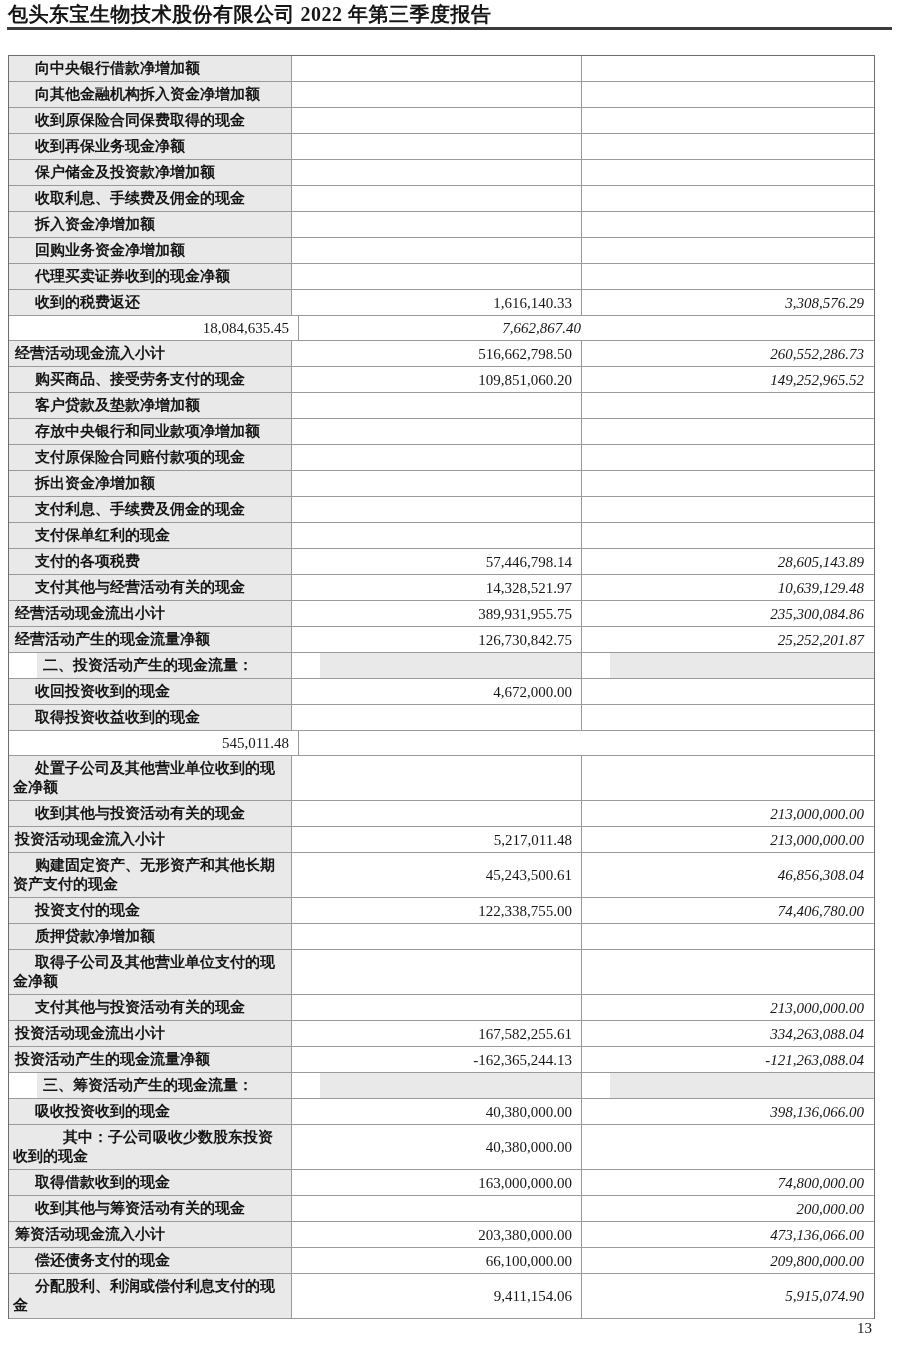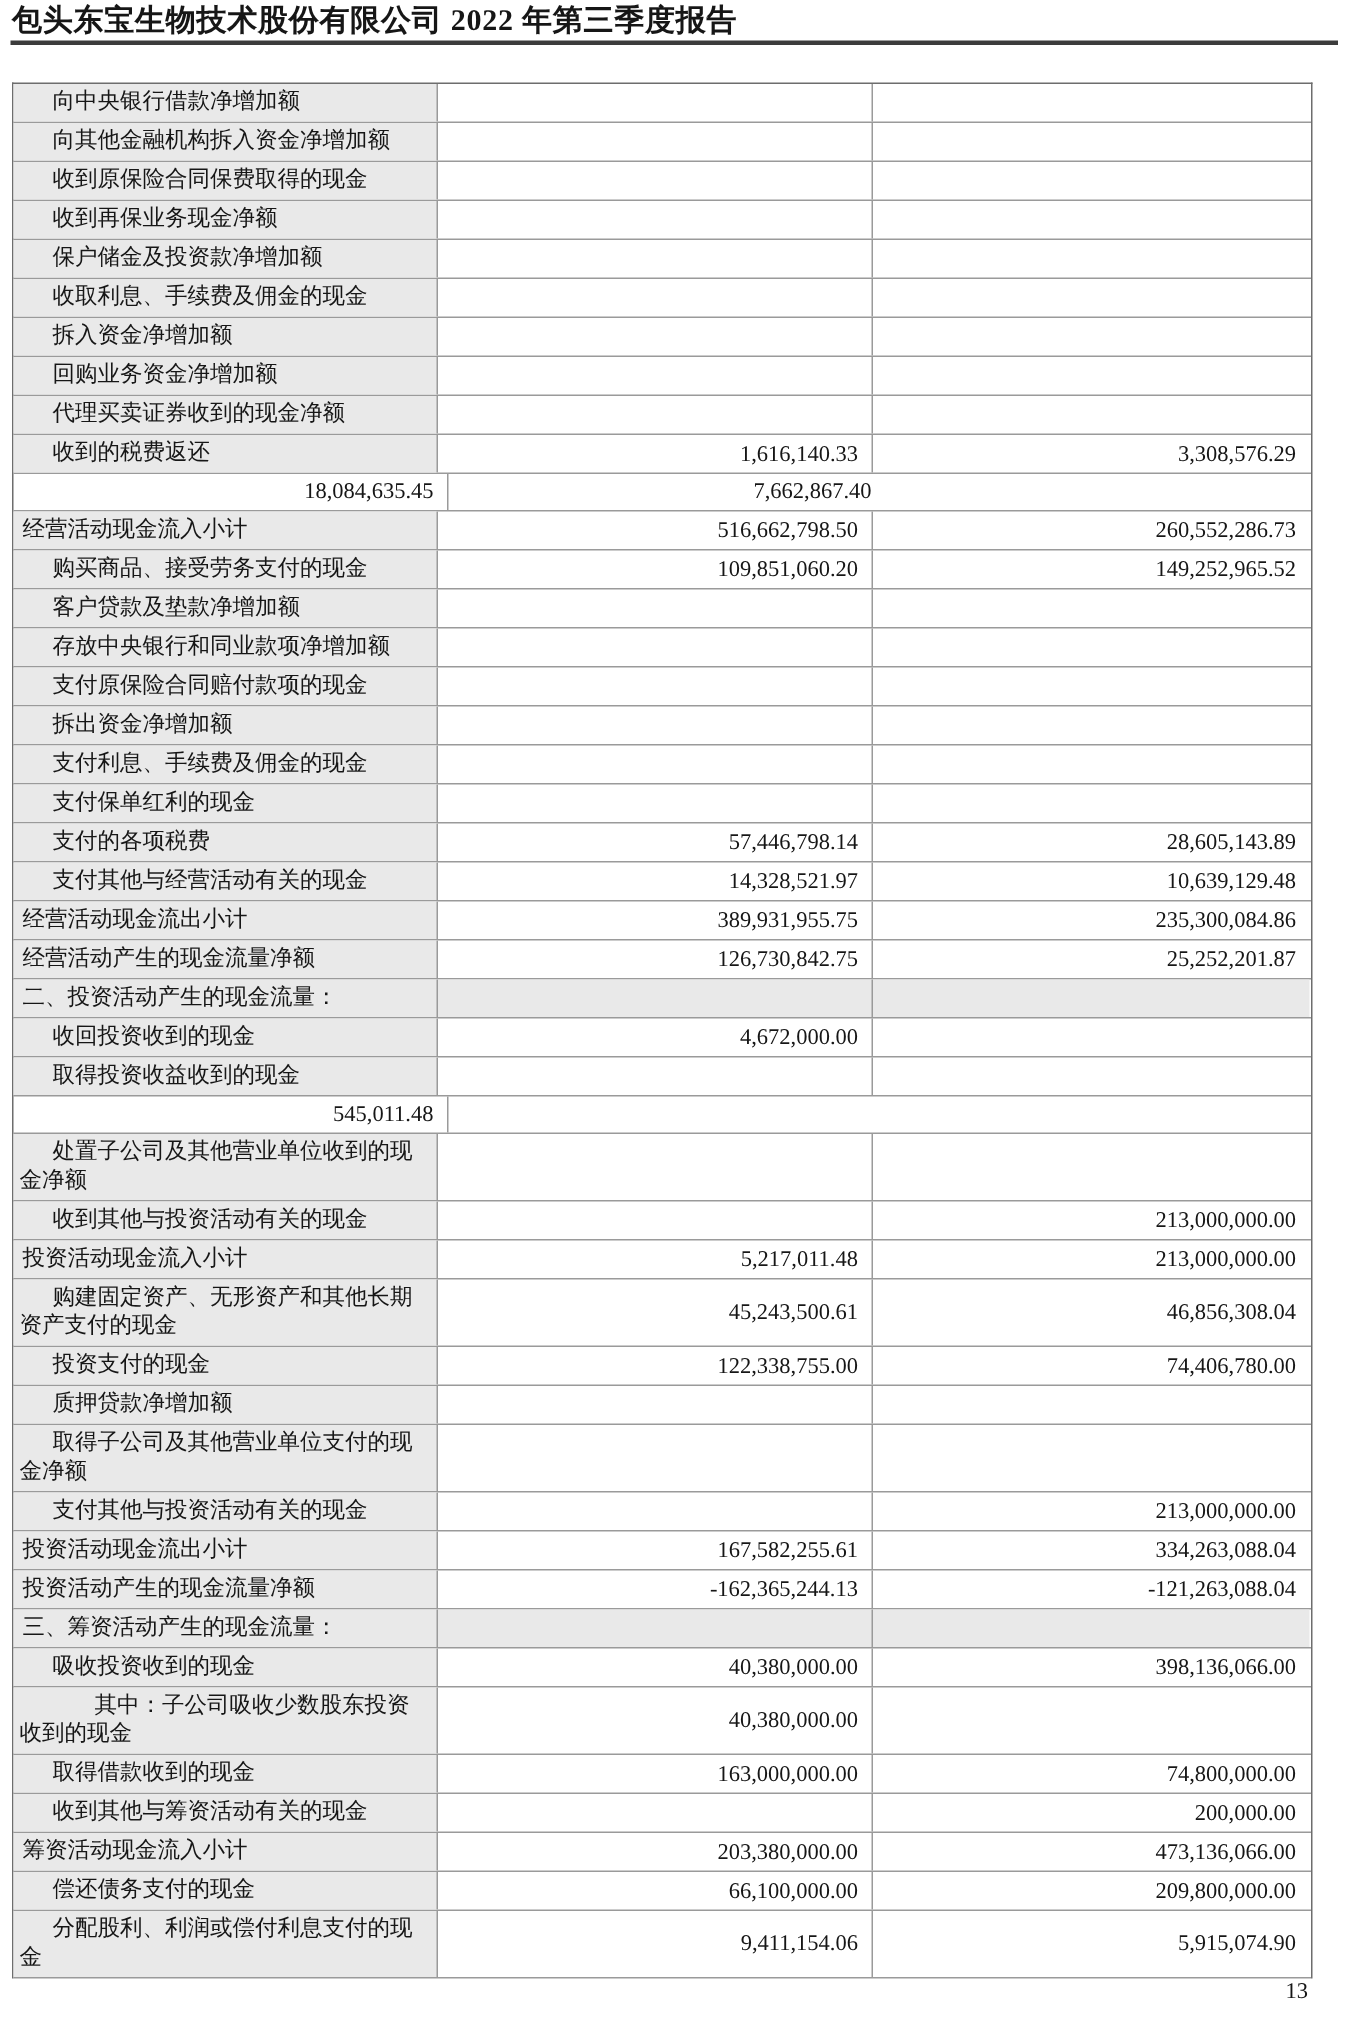--- a/index.html
+++ b/index.html
@@ -19,35 +19,35 @@
   .cf-table{
     position:absolute;top:55px;left:8px;width:865px;
     border:1px solid var(--outer-border,#6d6d6d);
     border-bottom:none;
   }
   .row{display:flex;border-bottom:1px solid var(--inner-border,#9a9a9a);}
   .cell{box-sizing:border-box;}
   .label-cell{
     width:283px;background:var(--label-bg,#e9e9e9);
     border-right:1px solid var(--inner-border,#9a9a9a);
-    display:flex;align-items:flex-start;
+    display:flex;align-items:flex-start;font-weight:bold;
   }
   .label-text{
     width:100%;padding:3px 4px;font-size:15px;line-height:19px;
     text-indent:22px;min-height:19px;
   }
   .row.flush .label-text,.row.section .label-text{text-indent:2px;}
   .row.deep .label-text{text-indent:50px;}
   .val-cell{
     width:290px;border-right:1px solid var(--inner-border,#9a9a9a);
     display:flex;align-items:center;justify-content:flex-end;
     padding:3px 9px;font-size:15px;line-height:18px;min-height:19px;
   }
-  .val-cell.last{width:291px;border-right:none;}
-  .row.section .cell{background:var(--label-bg,#e9e9e9);}
+  .val-cell.last{width:291px;border-right:none;font-style:italic;}
+  .row.section .cell{background:var(--label-bg,#e9e9e9);margin-left:28px;}
   .page-number{
     position:absolute;top:1320px;right:28px;font-size:15px;margin-left:16px;
   }
 </style>
 </head>
 <body style="--label-bg: #e9e9e9; --inner-border: #9a9a9a; --outer-border: #6d6d6d; --rule-color: #3c3c3c;">
 
 <div class="report-header">包头东宝生物技术股份有限公司 2022 年第三季度报告</div>
 
 <div class="header-rule"></div>

